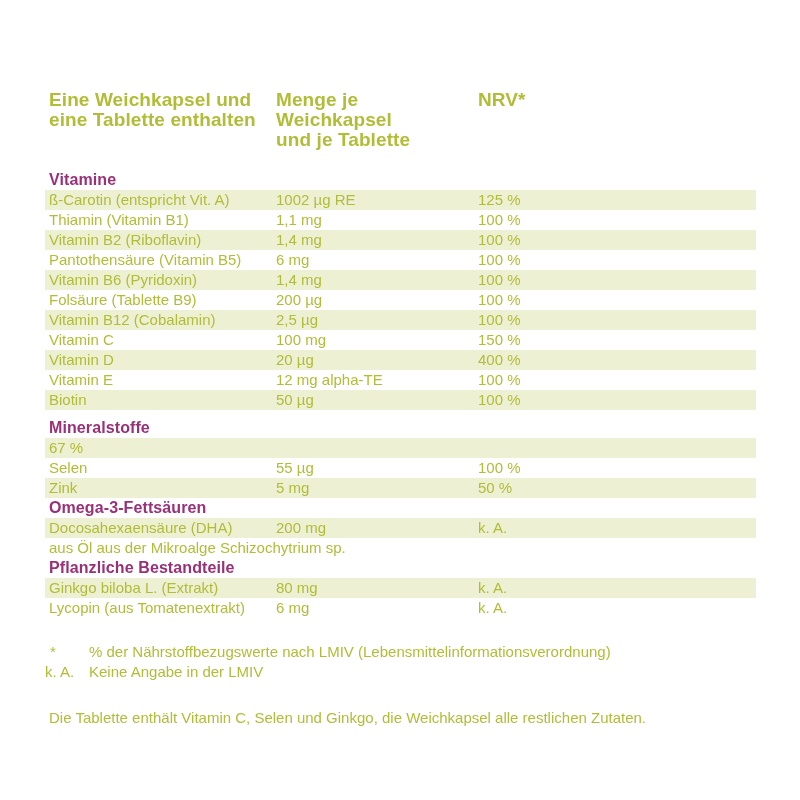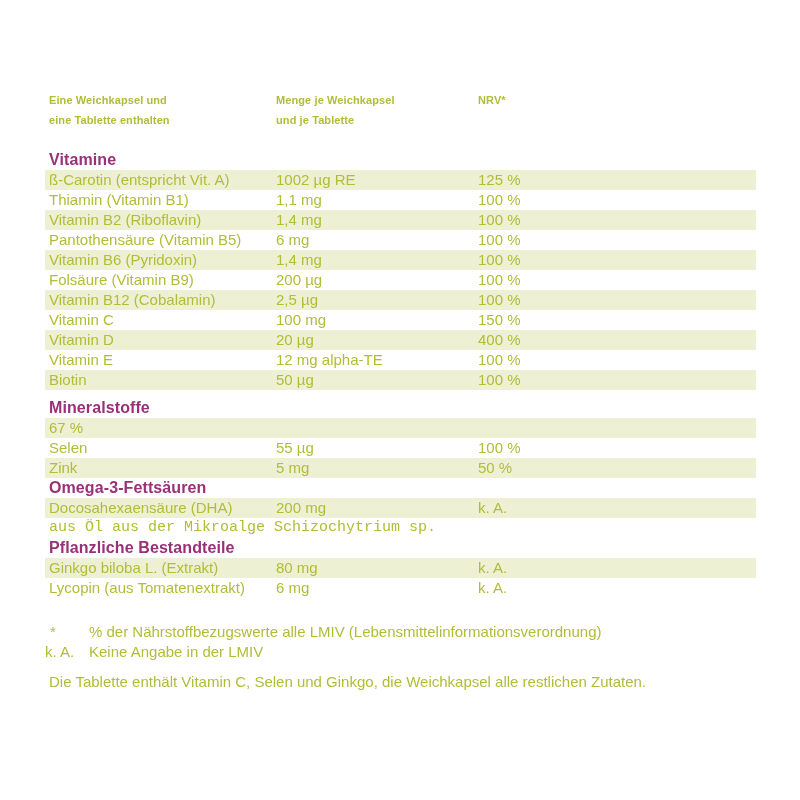--- a/index.html
+++ b/index.html
@@ -22,21 +22,21 @@
     width: 711px;
     color: var(--green);
   }
   .grid-row {
     display: grid;
     grid-template-columns: 227px 202px 1fr;
     padding-left: 4px;
   }
   .table-header {
     font-weight: bold;
-    font-size: 11px;
+    font-size: 19px;
     line-height: 20px;
     letter-spacing: 0.1px;
   }
   .table-header .hline { display: block; }
   .section { margin-top: 0; }
   #sections .section:nth-child(1) { margin-top: 20px; }
   #sections .section:nth-child(2) { margin-top: 8px; }
   #sections .section:nth-child(3) { margin-top: 0; }
   #sections .section:nth-child(4) { }
   .section-heading {
@@ -54,30 +54,29 @@
     height: 20px;
     white-space: nowrap;
   }
   .row.banded { background: var(--band); }
   .section-note {
     font-size: 15px;
     line-height: 20px;
     height: 20px;
     padding-left: 4px;
     white-space: nowrap;
-    font-family: Liberation Mono, monospace;
   }
   .footnotes { margin-top: 24px; font-size: 15px; line-height: 20px; }
   .footnote-line {
     display: grid;
     grid-template-columns: 44px 1fr;
   }
   .footnote-line .fl-label.asterisk { padding-left: 5px; }
   .bottom-note {
-    margin-top: 10px;
+    margin-top: 26px;
     font-size: 15px;
     line-height: 20px;
     padding-left: 4px;
     white-space: nowrap;
   }
 </style>
 </head>
 <body>
 
 <div class="page">
@@ -117,21 +116,21 @@
             <span>Pantothensäure (Vitamin B5)</span>
             <span>6 mg</span>
             <span>100 %</span>
           </div>
           <div class="grid-row row banded">
             <span>Vitamin B6 (Pyridoxin)</span>
             <span>1,4 mg</span>
             <span>100 %</span>
           </div>
           <div class="grid-row row">
-            <span>Folsäure (Vitamin B9)</span>
+            <span>Folsäure (Tablette B9)</span>
             <span>200 µg</span>
             <span>100 %</span>
           </div>
           <div class="grid-row row banded">
             <span>Vitamin B12 (Cobalamin)</span>
             <span>2,5 µg</span>
             <span>100 %</span>
           </div>
           <div class="grid-row row">
             <span>Vitamin C</span>
@@ -190,21 +189,21 @@
             <span>Lycopin (aus Tomatenextrakt)</span>
             <span>6 mg</span>
             <span>k. A.</span>
           </div>
         </div>
       </div>
 
     <div class="footnotes">
       <div class="footnote-line">
         <span class="fl-label asterisk">*</span>
-        <span class="fl-text">% der Nährstoffbezugswerte alle LMIV (Lebensmittelinformationsverordnung)</span>
+        <span class="fl-text">% der Nährstoffbezugswerte nach LMIV (Lebensmittelinformationsverordnung)</span>
       </div>
       <div class="footnote-line">
         <span class="fl-label">k. A.</span>
         <span class="fl-text">Keine Angabe in der LMIV</span>
       </div>
     </div>
 
     <div class="bottom-note">Die Tablette enthält Vitamin C, Selen und Ginkgo, die Weichkapsel alle restlichen Zutaten.</div>
 
   </div>

